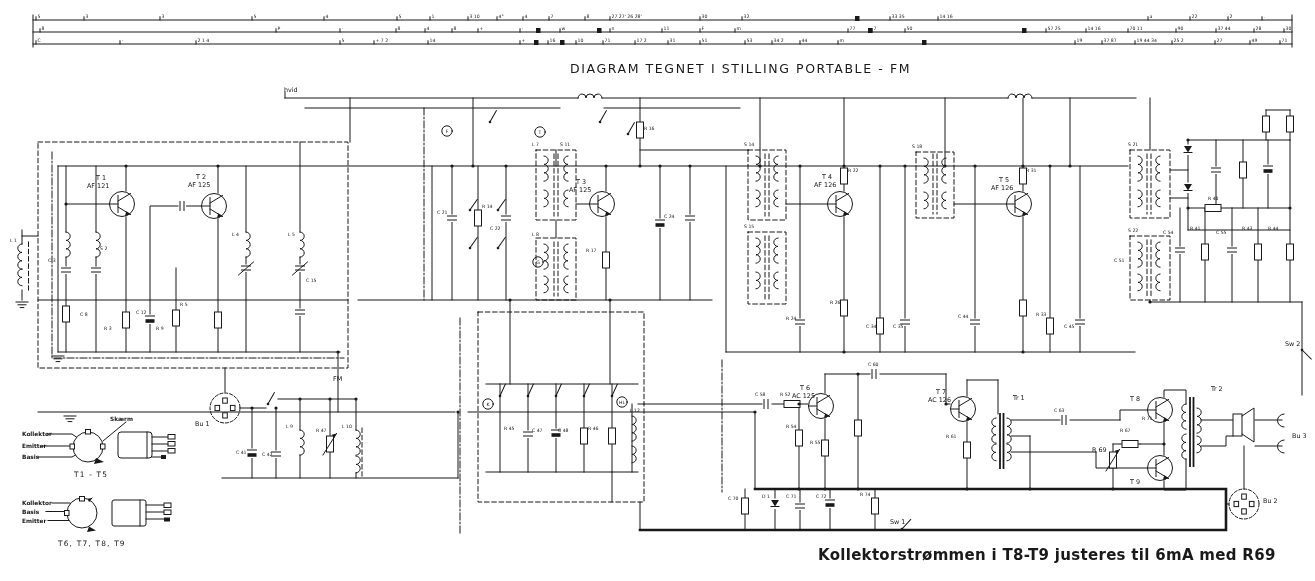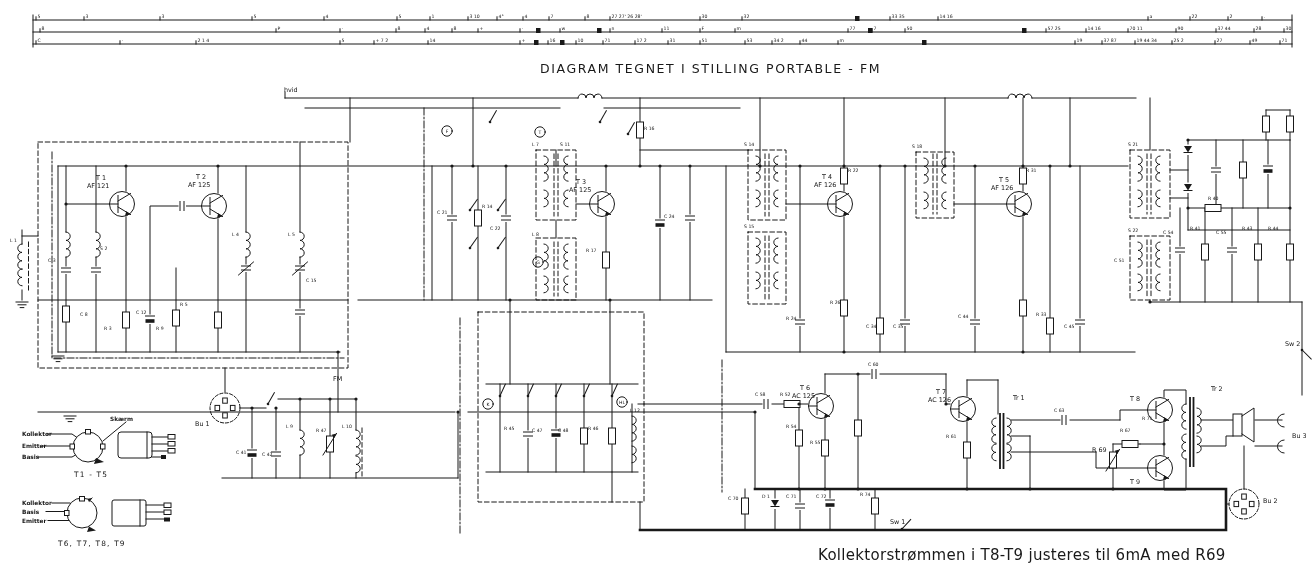--- a/index.html
+++ b/index.html
@@ -1,20 +1,20 @@
 <!DOCTYPE html>
 <html><head>
 <meta charset="utf-8">
 <style>
   html,body{margin:0;padding:0;background:#f2f2f0;}
   .page{position:relative;width:1315px;height:581px;background:#ffffff;overflow:hidden;
         font-family:"DejaVu Sans", sans-serif;color:#191919;}
-  .title{position:absolute;left:540px;top:61px;width:330px;text-align:center;
+  .title{position:absolute;left:570px;top:61px;width:330px;text-align:center;
          font-size:12.5px;letter-spacing:1.6px;font-weight:500;white-space:nowrap;}
-  .caption{position:absolute;left:818px;top:546px;font-size:15px;font-weight:400;
+  .caption{position:absolute;left:818px;top:546px;font-size:15px;font-weight:700;
            letter-spacing:.3px;white-space:nowrap;}
   #main{position:absolute;left:0;top:0;}
   #main .d{stroke:#191919;fill:none;stroke-width:1;stroke-linecap:square;}
   #main .thk{stroke-width:2.6;}
   #main .thk2{stroke-width:1.8;}
   #main .dsh{stroke-dasharray:4.5 2.8;}
   #main .ddot{stroke-dasharray:7 2.2 1.6 2.2;}
   #main .fk{fill:#191919;stroke:none;}
   #main .wf{fill:#ffffff;stroke:#191919;stroke-width:1;}
   #main text{fill:#161616;font-family:"DejaVu Sans", sans-serif;}

